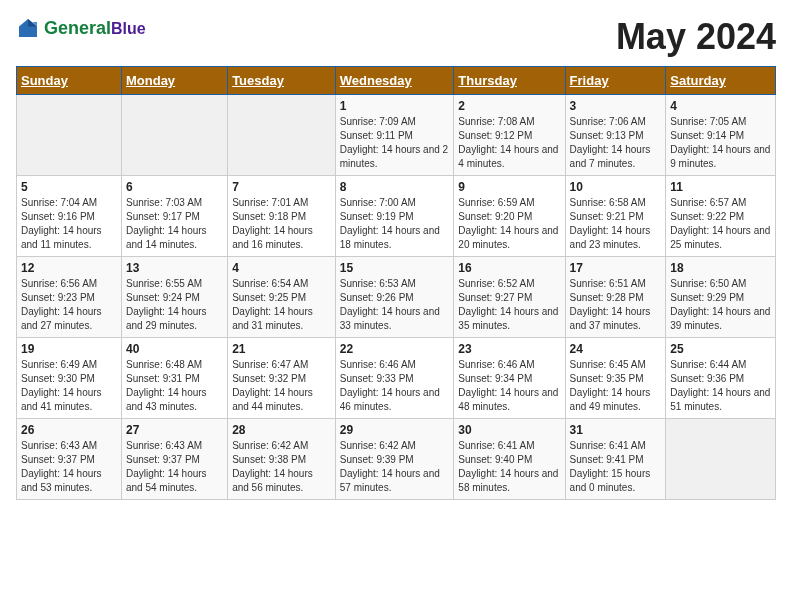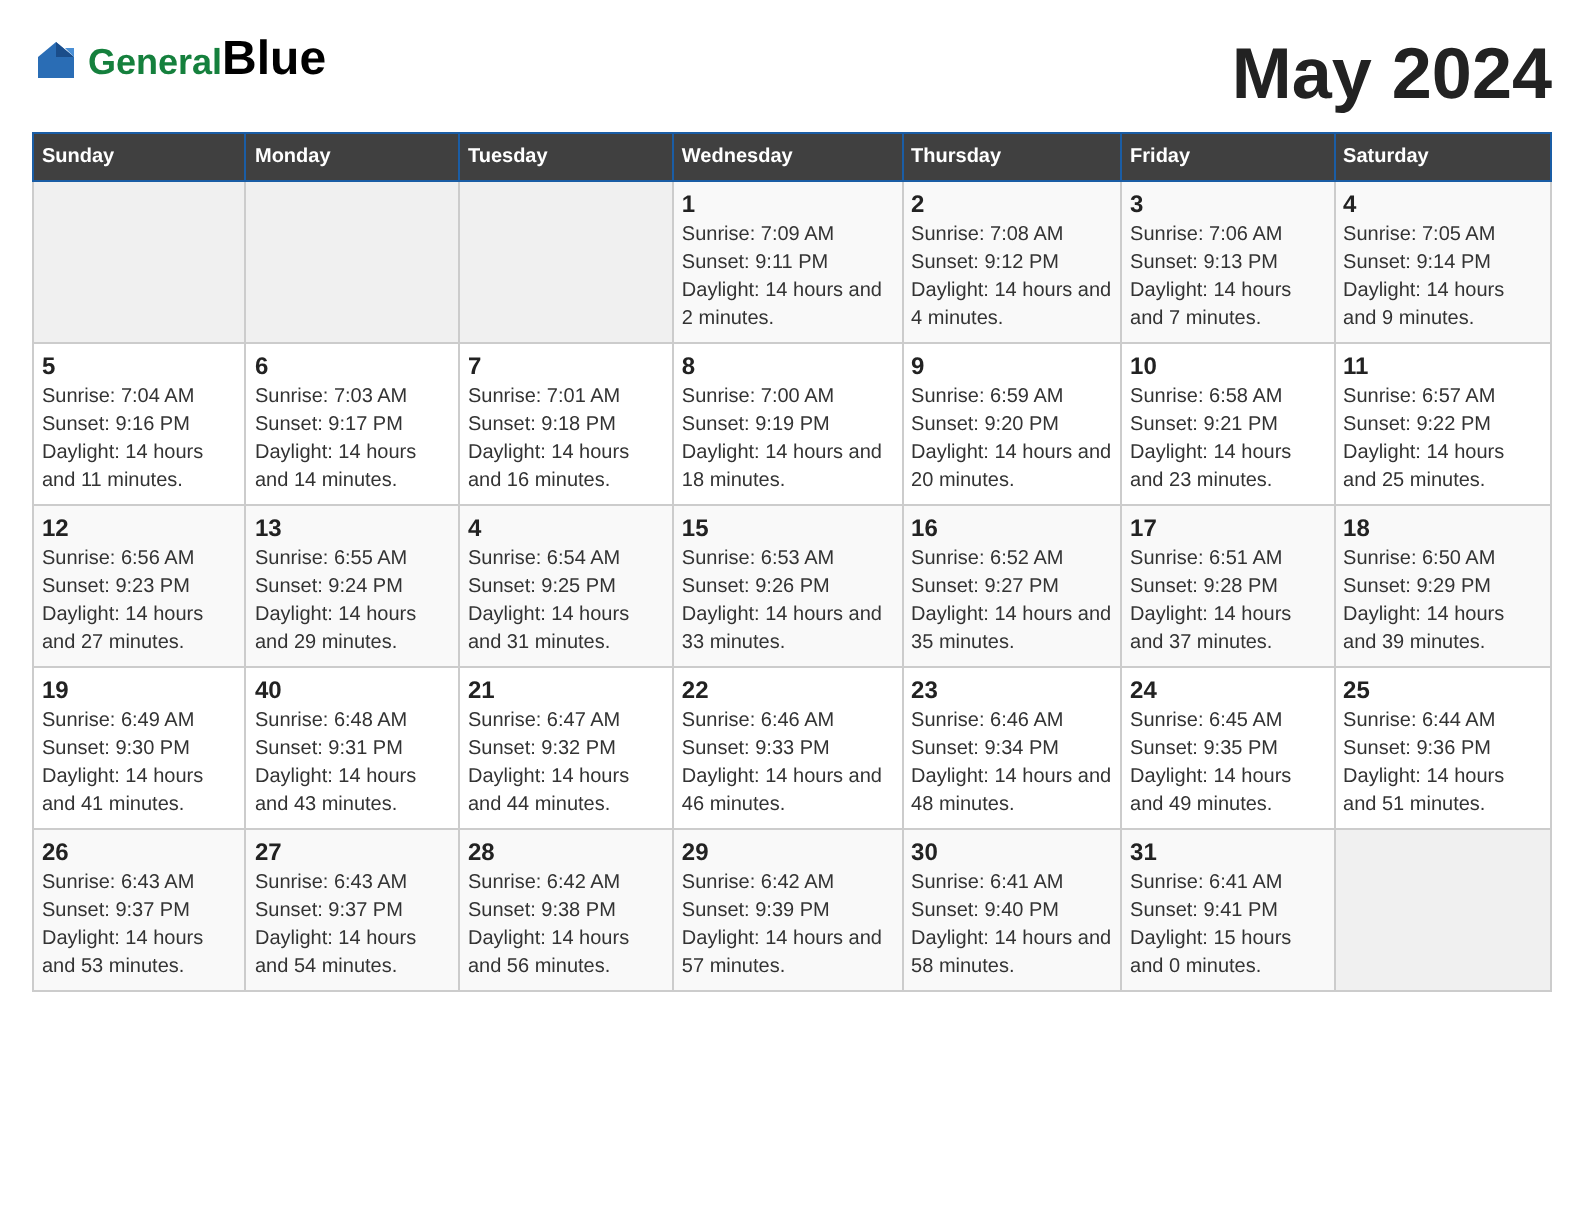--- a/index.html
+++ b/index.html
@@ -20,23 +20,23 @@
       display: flex;
       align-items: center;
       gap: 4px;
     }
     .logo-text-general {
       font-size: 18px;
       font-weight: bold;
       color: #15803d;
     }
     .logo-text-blue {
-      font-size: 24px;
-      font-weight: bold;
-      color: #000000;
+      font-size: 16px;
+      font-weight: bold;
+      color: #4c1d95;
     }
     .logo-icon {
       width: 24px;
       height: 24px;
     }
     .title-area {
       text-align: right;
     }
     .main-title {
       font-size: 36px;
@@ -47,26 +47,27 @@
       font-size: 16px;
       font-weight: bold;
       color: #444;
     }
     table {
       width: 100%;
       border-collapse: collapse;
       font-size: 11px;
     }
     thead tr th {
-      background-color: #404040;
+      background-color: #a16207;
       color: #fff;
       padding: 6px 4px;
       text-align: left;
-      font-size: 10px;
+      font-size: 13px;
       border: 1px solid #1a5da5;
+      text-decoration: underline;
     }
     tbody tr td {
       border: 1px solid #ccc;
       padding: 4px 4px;
       vertical-align: top;
       background: #fff;
       min-height: 70px;
       height: 70px;
     }
     tbody tr:nth-child(odd) td {

